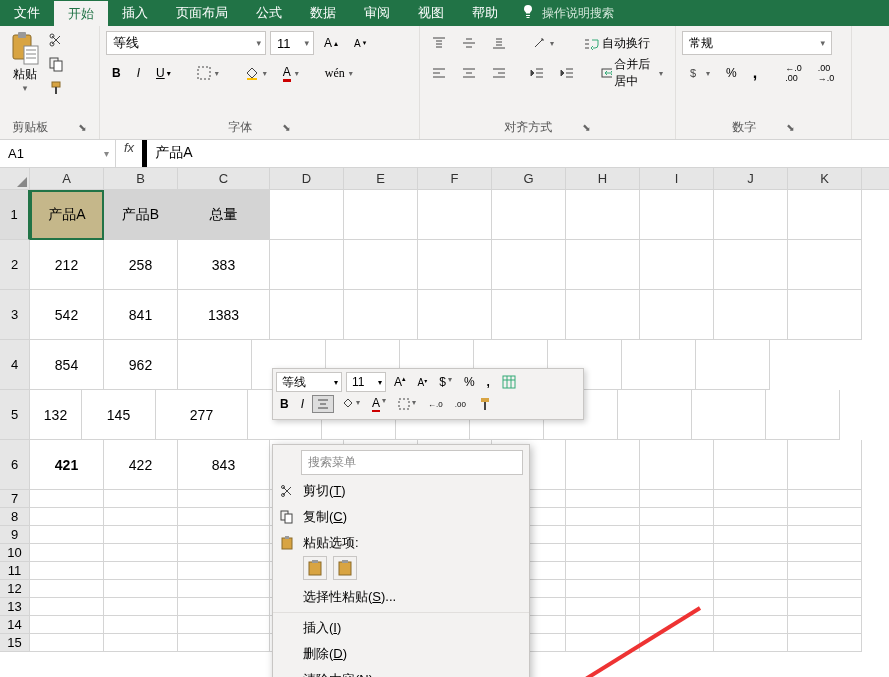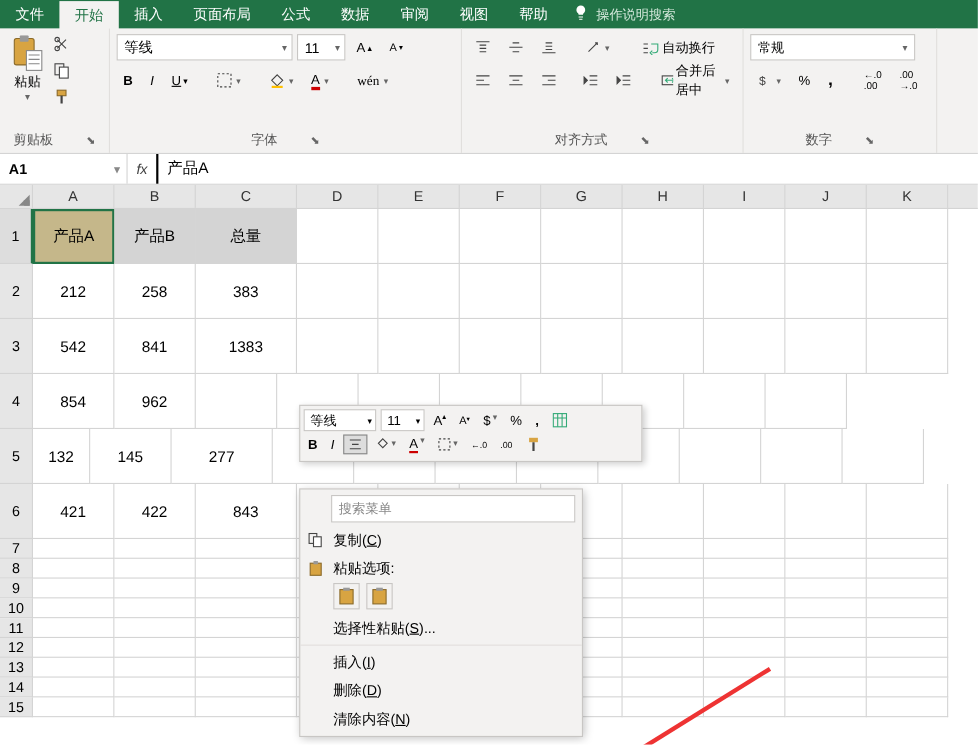--- a/index.html
+++ b/index.html
@@ -31,23 +31,23 @@
     .font-combo::after { content: "▾"; position: absolute; right: 4px; color: #666; font-size: 9px; }
     .btn-icon { padding: 3px 5px; display: inline-flex; align-items: center; gap: 2px; border: 1px solid transparent; }
     .dd::after { content: "▾"; font-size: 8px; color: #666; margin-left: 2px; }
     
     .align-group { width: 256px; }
     .num-group { width: 176px; }
     .num-combo { border: 1px solid #c8c6c4; background: #fff; padding: 2px 18px 2px 6px; width: 150px; height: 24px; position: relative; display: flex; align-items: center; }
     .num-combo::after { content: "▾"; position: absolute; right: 6px; font-size: 9px; color: #666; }
     
     .formula-bar { display: flex; border-bottom: 1px solid #d4d4d4; height: 28px; background: #fff; }
-    .name-box { width: 116px; border-right: 1px solid #d4d4d4; padding: 4px 8px; font-size: 13px; display: flex; align-items: center; position: relative; font-weight: bold; }
+    .name-box { width: 116px; border-right: 1px solid #d4d4d4; padding: 4px 8px; font-size: 13px; display: flex; align-items: center; position: relative; }
     .name-box::after { content: "▾"; position: absolute; right: 6px; color: #888; font-size: 10px; }
-    .fx-btns { display: flex; align-items: center; padding: 0 8px; gap: 6px; border-right: 2px solid #000000; }
+    .fx-btns { display: flex; align-items: flex-start; padding: 0 8px; gap: 6px; border-right: 5px solid #000000; }
     .fx-label { font-style: italic; font-size: 13px; color: #444; }
     .formula-input { flex: 1; padding: 4px 8px; font-size: 14px; }
     
     .grid-area { position: relative; height: 509px; overflow: hidden; }
     .col-headers { display: flex; border-bottom: 1px solid #d4d4d4; background: #e6e6e6; height: 22px; }
     .corner { width: 30px; border-right: 1px solid #d4d4d4; background: #e6e6e6; position: relative; }
     .corner::after { content: ""; position: absolute; bottom: 2px; right: 2px; border: 5px solid transparent; border-bottom-color: #888; border-right-color: #888; }
     .col-header { border-right: 1px solid #d4d4d4; text-align: center; font-size: 13px; color: #333; display: flex; align-items: center; justify-content: center; }
     
     .grid-body { display: flex; }
@@ -396,21 +396,21 @@
           <div class="cell tall" style="width: 74px;"></div>
           <div class="cell tall" style="width: 74px;"></div>
           <div class="cell tall" style="width: 74px;"></div>
           <div class="cell tall" style="width: 74px;"></div>
           <div class="cell tall" style="width: 74px;"></div>
           <div class="cell tall" style="width: 74px;"></div>
           <div class="cell tall" style="width: 74px;"></div>
           <div class="cell tall" style="width: 74px;"></div>
         </div>
         <div class="cell-row">
-          <div class="cell tall" style="width: 74px;">421</div>
+          <div class="cell tall" style="width: 74px; font-weight: bold;">421</div>
           <div class="cell tall" style="width: 74px;">422</div>
           <div class="cell tall" style="width: 92px;">843</div>
           <div class="cell tall" style="width: 74px;"></div>
           <div class="cell tall" style="width: 74px;"></div>
           <div class="cell tall" style="width: 74px;"></div>
           <div class="cell tall" style="width: 74px;"></div>
           <div class="cell tall" style="width: 74px;"></div>
           <div class="cell tall" style="width: 74px;"></div>
           <div class="cell tall" style="width: 74px;"></div>
           <div class="cell tall" style="width: 74px;"></div>
@@ -585,20 +585,30 @@
           </svg>
         </span>
     </div>
   </div>
 
   <div class="context-menu">
     <div class="cm-search">搜索菜单</div>
     <div class="cm-item">
       <span class="cm-icon">
           <svg width="14" height="14">
+            <path d="M3 11l8-8M3 3l8 8" stroke="#444"></path>
+            <circle cx="3" cy="11" r="1.5" fill="none" stroke="#444"></circle>
+            <circle cx="3" cy="3" r="1.5" fill="none" stroke="#444"></circle>
+          </svg>
+        </span>
+      <span>剪切(<span class="underline">T</span>)</span>
+    </div>
+    <div class="cm-item">
+      <span class="cm-icon">
+          <svg width="14" height="14">
             <rect x="1" y="1" width="7" height="9" fill="none" stroke="#444"></rect>
             <rect x="5" y="4" width="7" height="9" fill="#fff" stroke="#444"></rect>
           </svg>
         </span>
       <span>复制(<span class="underline">C</span>)</span>
     </div>
     <div class="cm-item">
       <span class="cm-icon">
           <svg width="14" height="14">
             <rect x="2" y="2" width="10" height="11" fill="#d8a442" stroke="#8a6a2a"></rect>

